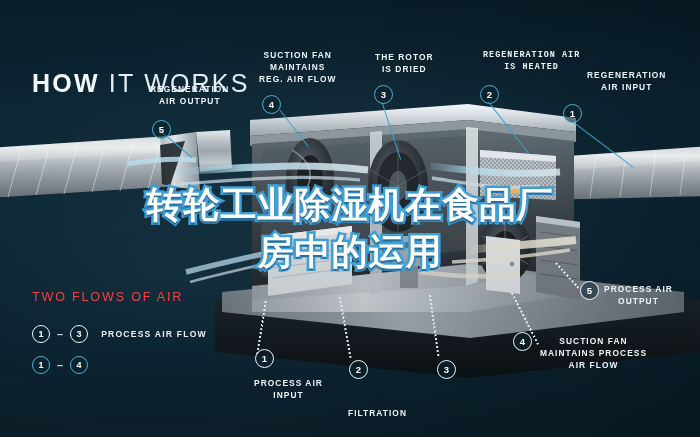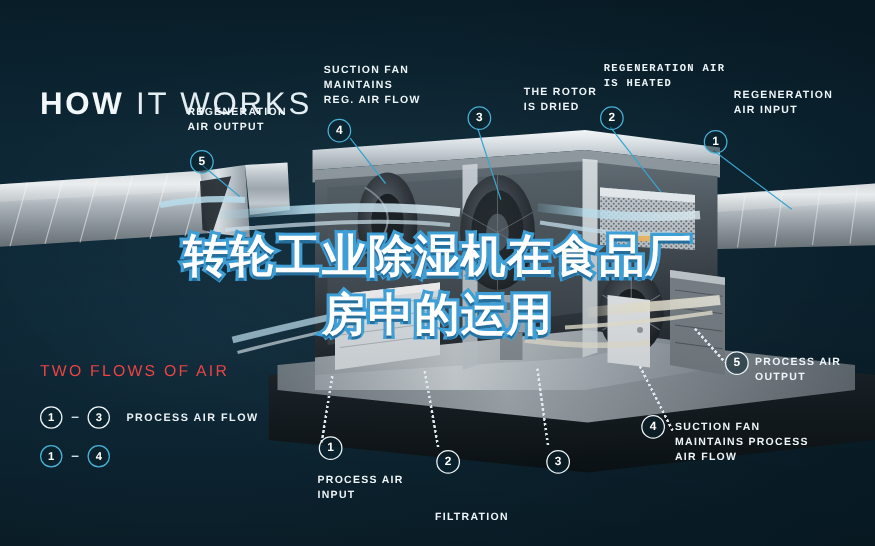--- a/index.html
+++ b/index.html
@@ -22,21 +22,21 @@
   }
 
   
   .howit{position:absolute;left:32px;top:22px;font-size:25px;letter-spacing:2.2px;
      color:#f2f7fa;white-space:nowrap;margin-top:47px;}
   .howit b{font-weight:700;}
   .howit span{font-weight:300;color:#e3edf2;}
 
   
   .lbl{position:absolute;color:#eef5f8;font-size:8.4px;font-weight:700;
-       letter-spacing:1.05px;line-height:1.42;text-transform:uppercase;white-space:pre-line;}
+       letter-spacing:1.05px;line-height:1.42;text-transform:uppercase;white-space:pre-line;text-align:center;}
 
   
   .mk{position:absolute;width:17px;height:17px;border-radius:50%;
       display:flex;align-items:center;justify-content:center;
       font-size:9.5px;font-weight:700;color:#ffffff;
       background:rgba(10,34,46,0.55);}
   .mk.blue{border:1.4px solid #49b2d6;}
   .mk.white{border:1.4px solid #eef5f8;}
 
   
@@ -286,21 +286,21 @@
   <div class="ld blue" style="left:280px;top:110px;width:46px;transform:rotate(52deg);"></div>
   <div class="ld blue" style="left:382px;top:102px;width:60px;transform:rotate(72deg);"></div>
   <div class="ld blue" style="left:488px;top:101px;width:66px;transform:rotate(52deg);"></div>
   <div class="ld blue" style="left:571px;top:120px;width:78px;transform:rotate(37deg);"></div>
 
   <div class="lbl" style="left:150px;top:84px;">REGENERATION
 AIR OUTPUT</div>
   <div class="lbl" style="left:259px;top:50px;">SUCTION FAN
 MAINTAINS
 REG. AIR FLOW</div>
-  <div class="lbl" style="left:375px;top:68px;margin-left:44px;">THE ROTOR
+  <div class="lbl" style="left:375px;top:52px;">THE ROTOR
 IS DRIED</div>
   <div class="lbl" style="left:483px;top:50px;font-family:Liberation Mono, monospace;">REGENERATION AIR
 IS HEATED</div>
   <div class="lbl" style="left:587px;top:70px;">REGENERATION
 AIR INPUT</div>
 
   <div class="mk blue" style="left:152px;top:120px;">5</div>
   <div class="mk blue" style="left:262px;top:95px;">4</div>
   <div class="mk blue" style="left:374px;top:85px;">3</div>
   <div class="mk blue" style="left:480px;top:85px;">2</div>

